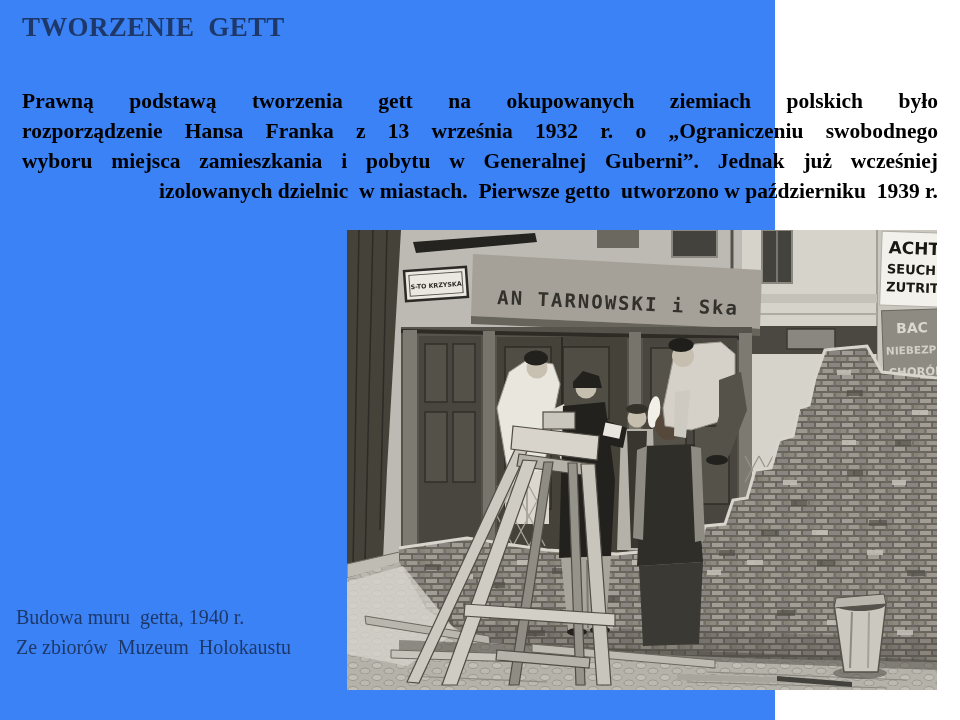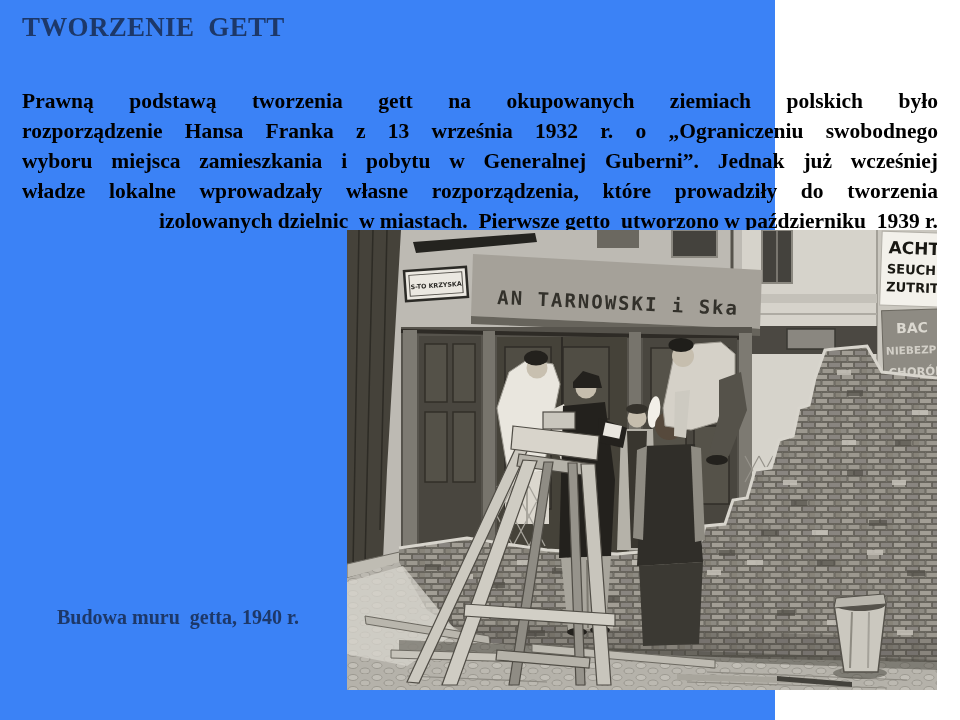--- a/index.html
+++ b/index.html
@@ -8,36 +8,35 @@
   .slide{position:absolute;left:0;top:0;width:775px;height:720px;background:#3b82f6;}
   .title{position:absolute;left:22px;top:12px;font-size:27px;font-weight:bold;
          color:#1d3869;white-space:pre;letter-spacing:0.3px;}
   .body{position:absolute;left:22px;top:70px;width:916px;
         font-size:21.5px;font-weight:bold;color:#000000;margin-top:16px;}
   .ln{height:30px;line-height:30px;overflow:visible;}
   .just{text-align:justify;text-align-last:justify;}
   .pre{white-space:pre;text-align:right;}
   .photo{position:absolute;left:347px;top:230px;width:590px;height:460px;margin:0;padding:0;}
   .photo svg{display:block;width:100%;height:100%;}
-  .caption{position:absolute;left:16px;top:602px;width:324px;text-align:center;
-           font-size:20px;font-weight:bold;color:#1d3869;line-height:30px;}
+  .caption{position:absolute;left:16px;top:602px;width:324px;text-align:left;
+           font-size:20px;font-weight:normal;color:#1d3869;line-height:30px;}
   .cap-ln{white-space:pre;}
 </style>
 </head>
 <body>
 
 <div class="slide">
 
   <div class="title">TWORZENIE  GETT</div>
 
   <div class="body">
     <div class="ln just">Prawną podstawą tworzenia gett na okupowanych ziemiach polskich było</div>
     <div class="ln just">rozporządzenie Hansa Franka z 13 września 1932 r. o „Ograniczeniu swobodnego</div>
     <div class="ln just">wyboru miejsca zamieszkania i pobytu w Generalnej Guberni”. Jednak już wcześniej</div>
-    <div class="ln just">władze lokalne wprowadzały własne  rozporządzenia, które prowadziły do tworzenia</div>
     <div class="ln pre">izolowanych dzielnic  w miastach.  Pierwsze getto  utworzono w październiku  1939 r.</div>
   </div>
 
   <figure class="photo">
     <svg viewBox="0 0 590 460" preserveAspectRatio="none">
       <defs>
         <pattern id="brick" width="26" height="12" patternUnits="userSpaceOnUse">
           <rect width="26" height="12" fill="#938f87"></rect>
           <rect x="0.5" y="0.5" width="12" height="5" fill="#a29e95" stroke="#5e5b53" stroke-width="0.8"></rect>
           <rect x="13.5" y="0.5" width="12" height="5" fill="#898580" stroke="#5e5b53" stroke-width="0.8"></rect>
@@ -250,15 +249,16 @@
         <ellipse cx="513" cy="374" rx="26" ry="7" fill="#55524b"></ellipse>
         <polygon points="489,368 537,364 539,374 487,378" fill="#b9b6ad" stroke="#55524b" stroke-width="1"></polygon>
         <line x1="505" y1="382" x2="503" y2="438" stroke="#8e8b82" stroke-width="2"></line>
         <line x1="522" y1="382" x2="521" y2="438" stroke="#a5a29a" stroke-width="2"></line>
       </g>
     </svg>
   </figure>
 
   <div class="caption">
     <div class="cap-ln">Budowa muru  getta, 1940 r.</div>
+    <div class="cap-ln">Ze zbiorów  Muzeum  Holokaustu</div>
   </div>
 
 </div>
 
 </body></html>

